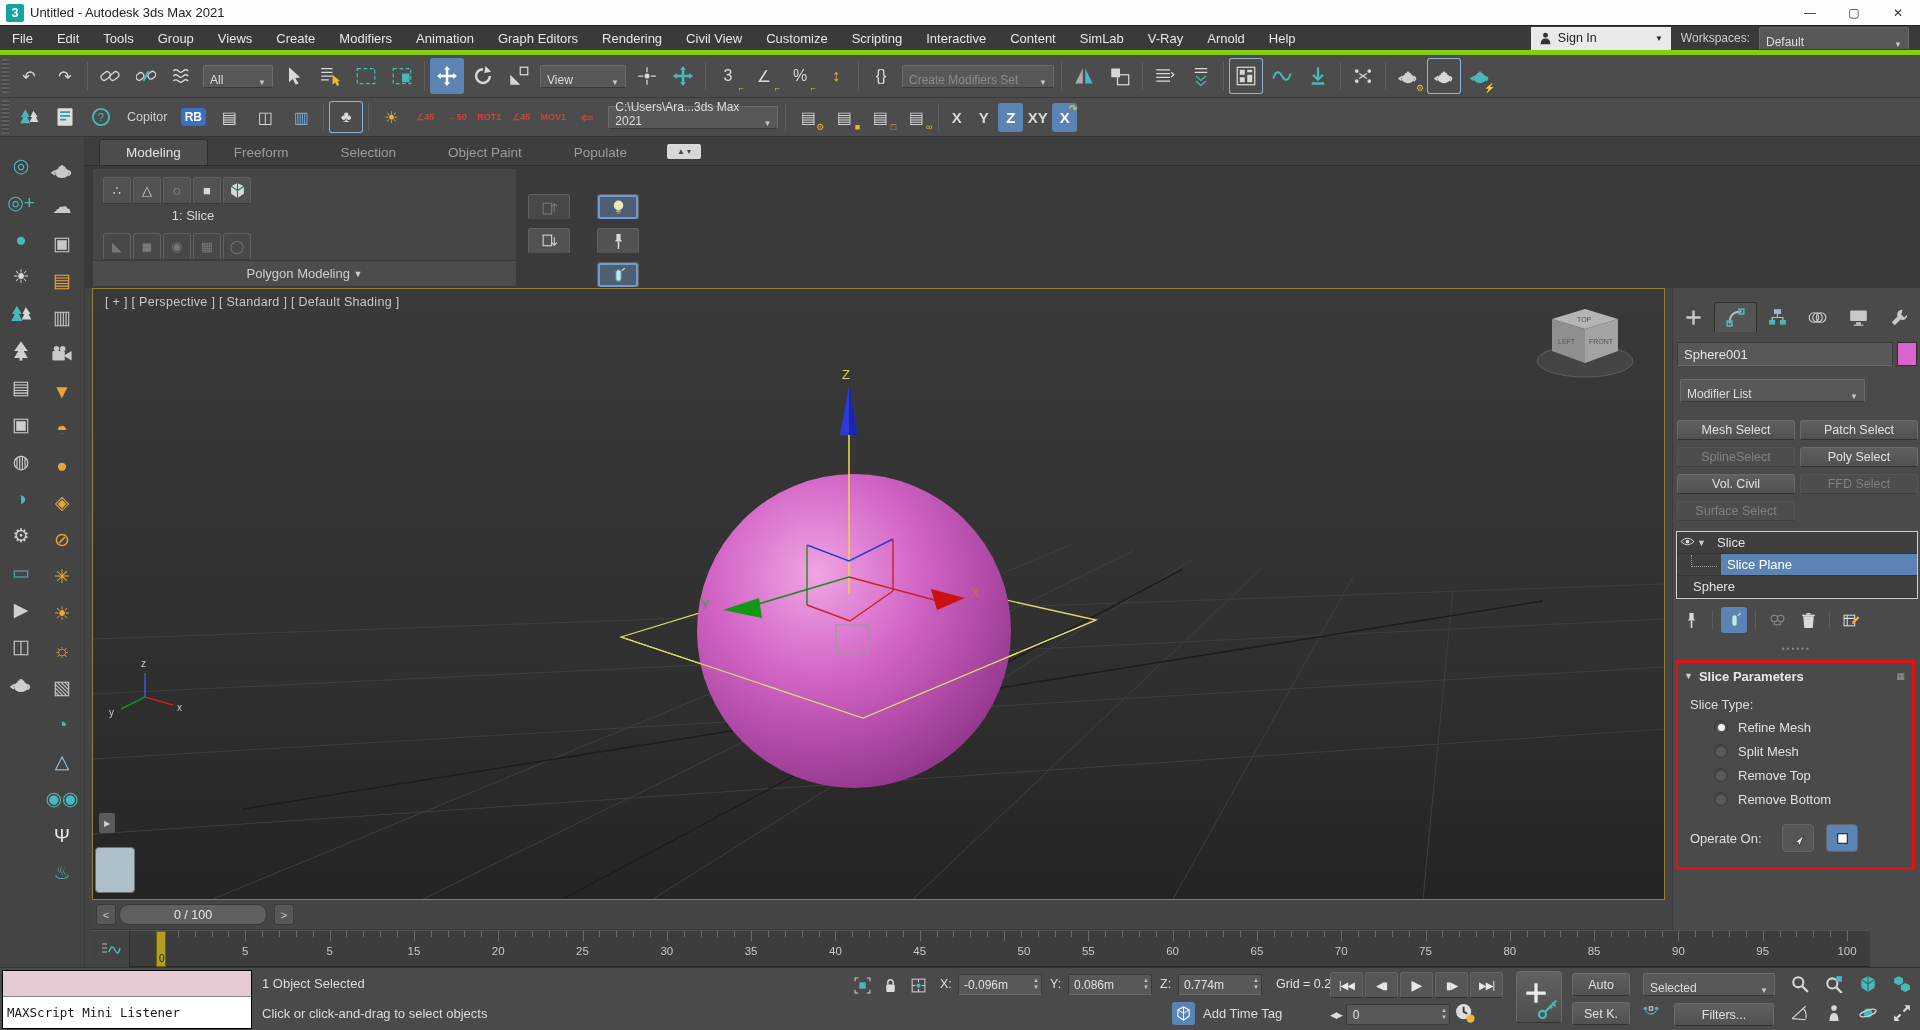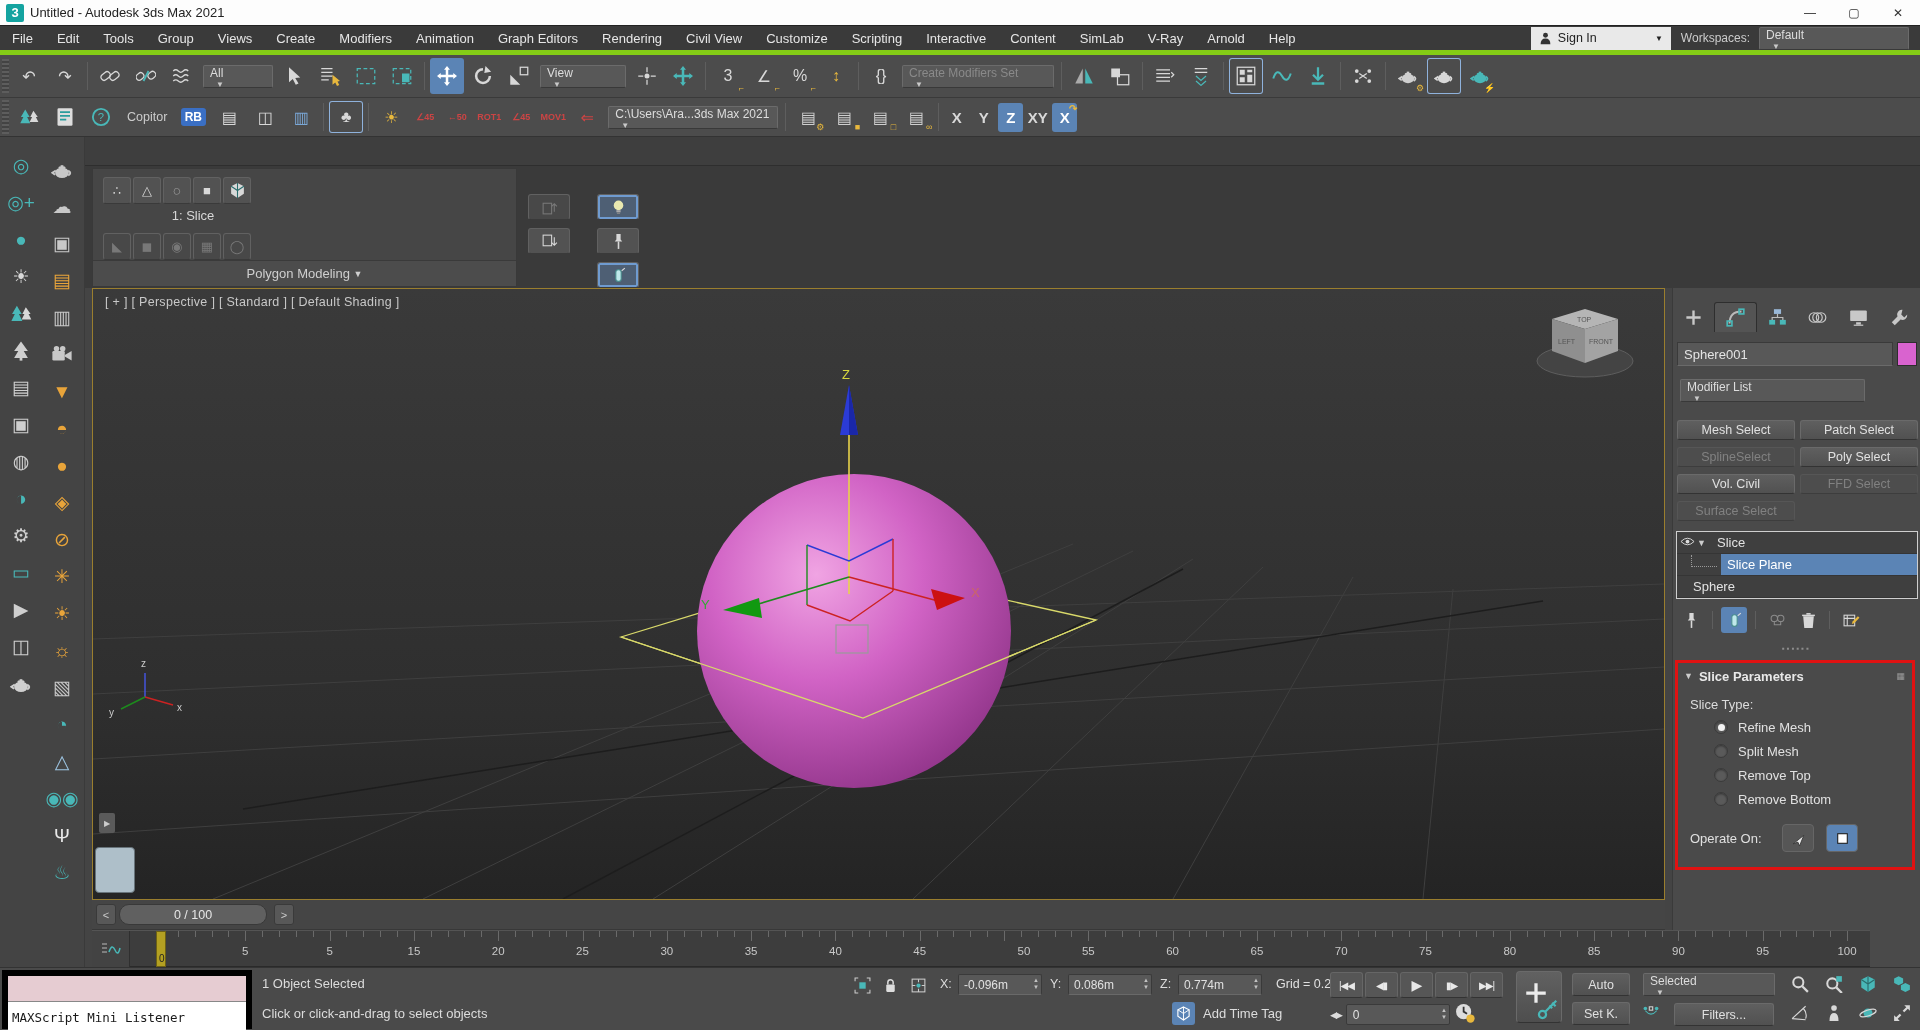--- a/index.html
+++ b/index.html
@@ -31,21 +31,21 @@
   .tbtn svg { width:20px; height:20px; }
   .tbtn.small { font-size:9px; font-weight:bold; min-width:30px; }
   .tbtn.active { background:#5b84b5; color:#fff; }
   .tbtn.frame { box-shadow:inset 0 0 0 1px #8fb2dc; }
   .tbtn.disabled { opacity:.45; }
   .tbtn .badge { position:absolute; right:1px; bottom:1px; font-size:9px; color:#e8b83d; }
   .tbtn .chip { background:#3a6fc4; color:#fff; font-size:12px; font-weight:bold; padding:2px 4px; border-radius:3px; }
   .tsep { width:1px; height:28px; background:#3a3a3a; border-right:1px solid #5e5e5e; margin:0 4px; }
   .tgrip { width:7px; height:34px; margin:0 2px; background:repeating-linear-gradient(to bottom,#5d5d5d 0 2px,#434343 2px 4px); }
   .tlabel { font-size:12.5px; color:#ccc; padding:0 8px; }
-  .dd { height:23px; background:#585858; border:1px solid #6b6b6b; border-bottom-color:#393939; display:inline-flex; align-items:flex-start; justify-content:space-between; padding:0 6px; font-size:12px; color:#ddd; border-radius:2px; margin:0 3px;flex-direction:column; }
+  .dd { height:23px; background:#585858; border:1px solid #6b6b6b; border-bottom-color:#393939; display:inline-flex; align-items:flex-end; justify-content:space-between; padding:0 6px; font-size:12px; color:#ddd; border-radius:2px; margin:0 3px; }
   .dd .arr { color:#c9c9c9; font-size:8px; margin-left:6px; }
   .dd.disabled { color:#8a8a8a; }
   .axisbtn { min-width:25px; height:29px; display:flex; align-items:center; justify-content:center; font-size:15px; font-weight:bold; color:#d8d8d8; border-radius:3px; margin:0 1px; position:relative; }
   .axisbtn.active { background:#5b84b5; color:#fff; }
   .axisbtn .badge { position:absolute; right:0; top:0; font-size:10px; color:#e8b83d; }
 
   
   #ribbon { position:absolute; left:85px; top:137px; width:1835px; height:151px; background:#3e3e3e; }
   #ribbon-tabs { display:flex; height:28px; align-items:flex-end; padding-left:14px; }
   .rtab { padding:5px 26px; font-size:13.5px; color:#9c9c9c; }
@@ -124,21 +124,21 @@
   #tb-icon svg { width:20px; height:18px; }
   #ruler { position:absolute; left:38px; top:0; right:0; height:36px; }
   .tick { position:absolute; top:0; width:1px; height:6px; background:#6a6a6a; }
   .tick.major { height:10px; }
   .tnum { position:absolute; top:14px; transform:translateX(-50%); font-size:11.5px; color:#c8c8c8; }
   #tmarker { position:absolute; top:0; width:10px; height:36px; background:#b3a022; border:1px solid #6d6114; z-index:1; }
   #tmarker span { position:absolute; bottom:2px; left:2px; font-size:10px; color:#222; }
 
   
   #statusbar { position:absolute; left:0; top:967px; width:1920px; height:63px; background:#4a4a4a; border-top:1px solid #333; font-size:13px; }
-  #mxs { position:absolute; left:2px; top:2px; width:250px; height:59px; border:6px solid #000000; background:#fff; }
+  #mxs { position:absolute; left:2px; top:2px; width:250px; height:59px; border:1px solid #000000; background:#fff; }
   #mxs .pink { height:26px; background:#e6ccd2; border-bottom:1px solid #888; }
   #mxs .line { height:31px; display:flex; align-items:center; padding:0 4px; font-family:"DejaVu Sans Mono", monospace; font-size:12.5px; color:#1a1a1a; background:#fff; }
   #prompt1 { position:absolute; left:262px; top:8px; color:#dcdcdc; }
   #prompt2 { position:absolute; left:262px; top:38px; color:#dcdcdc; }
   .sic2 { position:absolute; top:5px; width:24px; height:24px; display:flex; align-items:center; justify-content:center; }
   .sic2 svg { width:17px; height:17px; }
   .coord-lbl { position:absolute; top:9px; color:#dcdcdc; font-size:12.5px; }
   .coord-field { position:absolute; top:6px; width:84px; height:21px; background:#585858; border:1px solid #3a3a3a; border-bottom-color:#696969; border-radius:2px; color:#e0e0e0; font-size:12px; display:flex; align-items:center; padding:0 14px 0 5px; }
   .spin { position:absolute; right:2px; top:2px; display:flex; flex-direction:column; line-height:7px; font-size:6px; color:#c2c2c2; }
   #grid-lbl { position:absolute; left:1216px; top:9px; color:#e0e0e0; }
@@ -501,20 +501,28 @@
       </span>
       <span class="tsep"></span>
       <span class="axisbtn">X</span>
       <span class="axisbtn">Y</span>
       <span class="axisbtn active">Z</span>
       <span class="axisbtn">XY</span>
       <span class="axisbtn active">X<span class="badge">↷</span></span>
     </div>
 
   <div id="ribbon">
+    <div id="ribbon-tabs">
+        <span class="rtab active">Modeling</span>
+        <span class="rtab">Freeform</span>
+        <span class="rtab">Selection</span>
+        <span class="rtab">Object Paint</span>
+        <span class="rtab">Populate</span>
+        <span id="ribbon-collapse">▲ ▾</span>
+      </div>
     <div id="ribbon-body">
       <div id="rpanel">
         <div class="rrow" id="rrow1" style="left:10px;top:8px">
             <span class="rbtn">∴</span>
             <span class="rbtn">△</span>
             <span class="rbtn">◌</span>
             <span class="rbtn">■</span>
             <span class="rbtn">
               <svg viewBox="0 0 16 16">
                 <path d="M8 1l6 3v7l-6 4-6-4V4z" fill="currentColor"></path>

